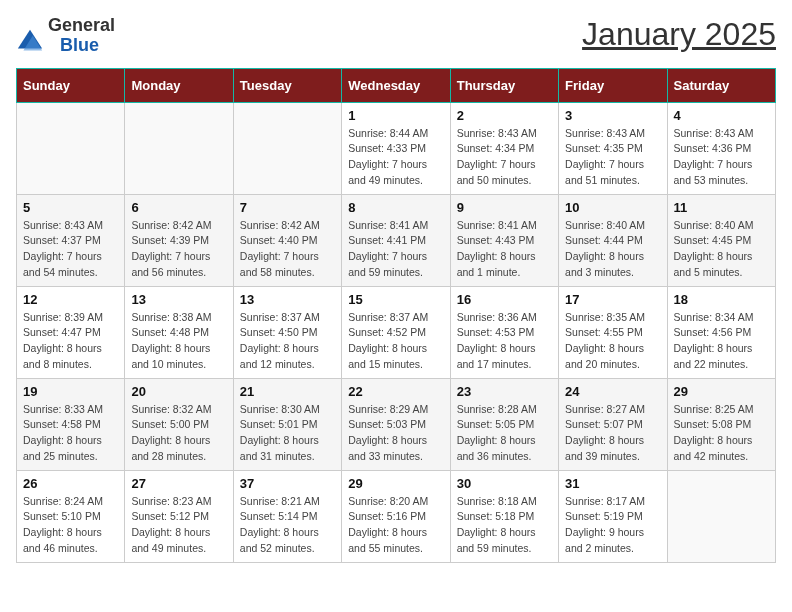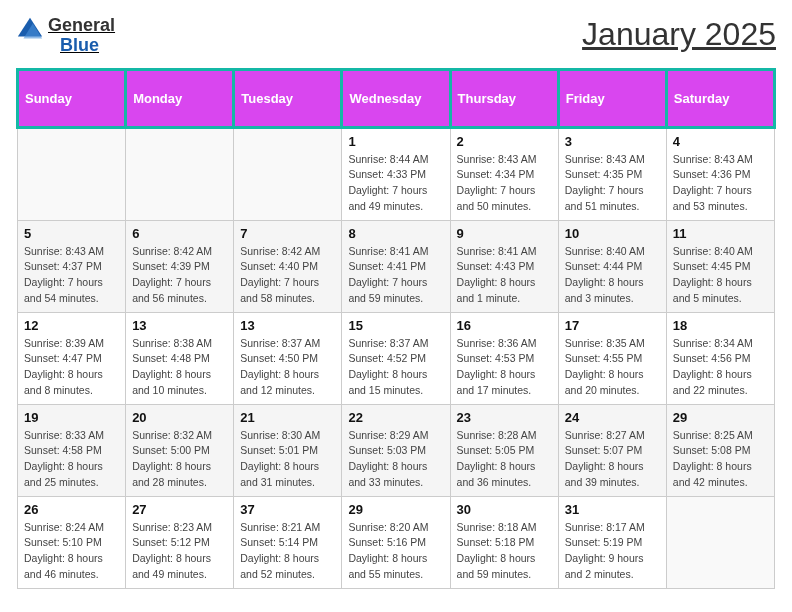--- a/index.html
+++ b/index.html
@@ -11,22 +11,21 @@
       padding: 16px;
     }
     .header {
       display: flex;
       justify-content: space-between;
       align-items: flex-start;
       margin-bottom: 12px;
     }
     .logo {
       display: flex;
-      align-items: flex-start;
-      text-decoration: underline;
+      align-items: flex-end;
     }
     .logo-text-general {
       font-size: 18px;
       font-weight: bold;
       color: #333;
       line-height: 1.1;
     }
     .logo-text-blue {
       font-size: 18px;
       font-weight: bold;
@@ -51,27 +50,27 @@
     .calendar-subtitle {
       font-size: 15px;
       color: #555;
     }
     table {
       width: 100%;
       border-collapse: collapse;
       table-layout: fixed;
     }
     thead th {
-      background-color: #d946ef;
+      background-color: #7f1d1d;
       color: #fff;
       text-align: left;
-      padding: 20px 6px;
+      padding: 9px 6px;
       font-size: 13px;
       font-weight: bold;
-      border: 3px solid #14b8a6;
+      border: 1px solid #14b8a6;
     }
     tbody td {
       border: 1px solid #ccc;
       vertical-align: top;
       padding: 5px 6px;
       font-size: 10.5px;
       color: #333;
       height: 80px;
     }
     .day-number {

